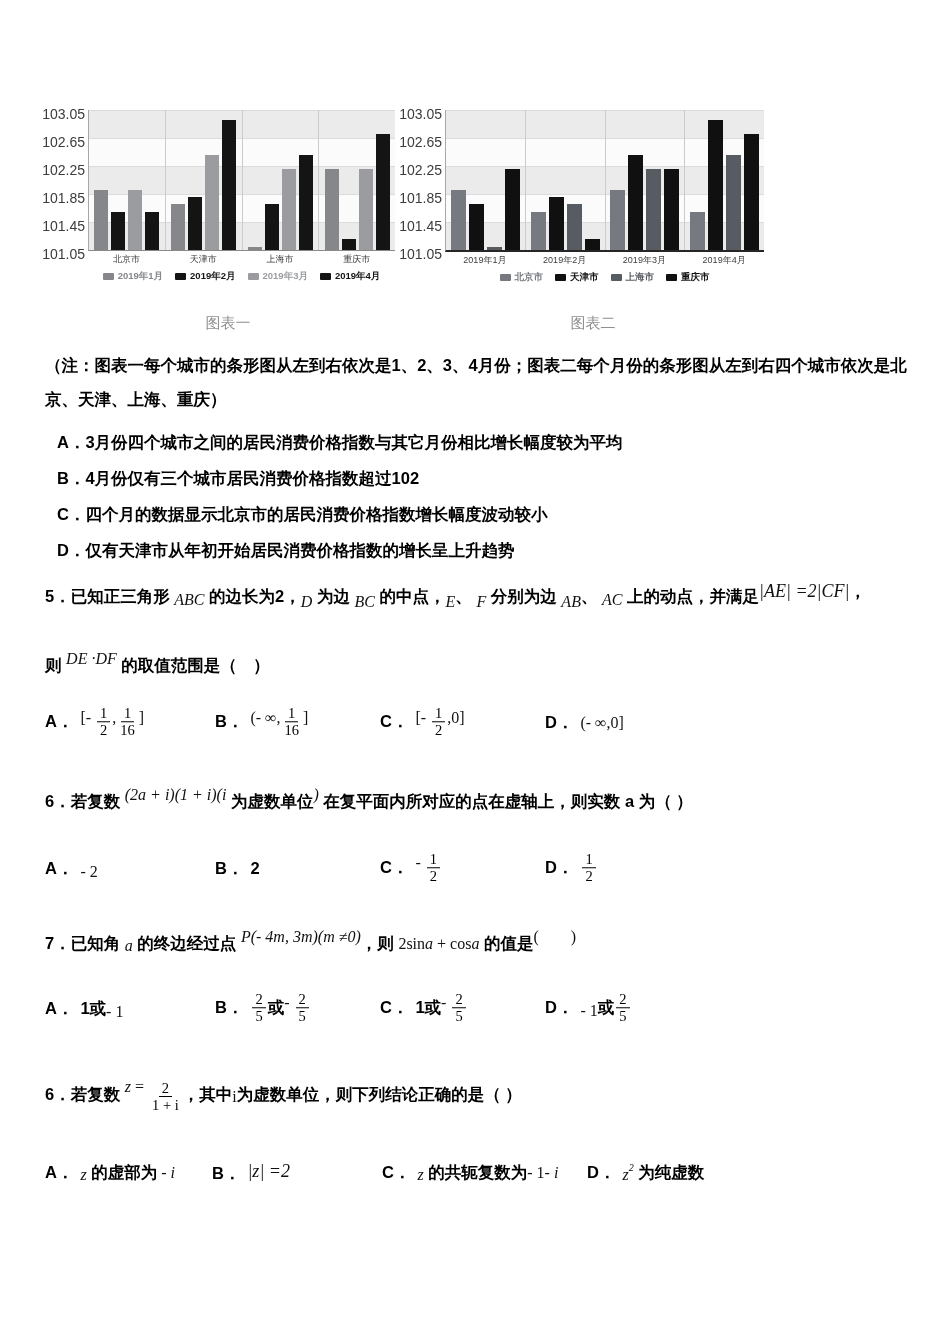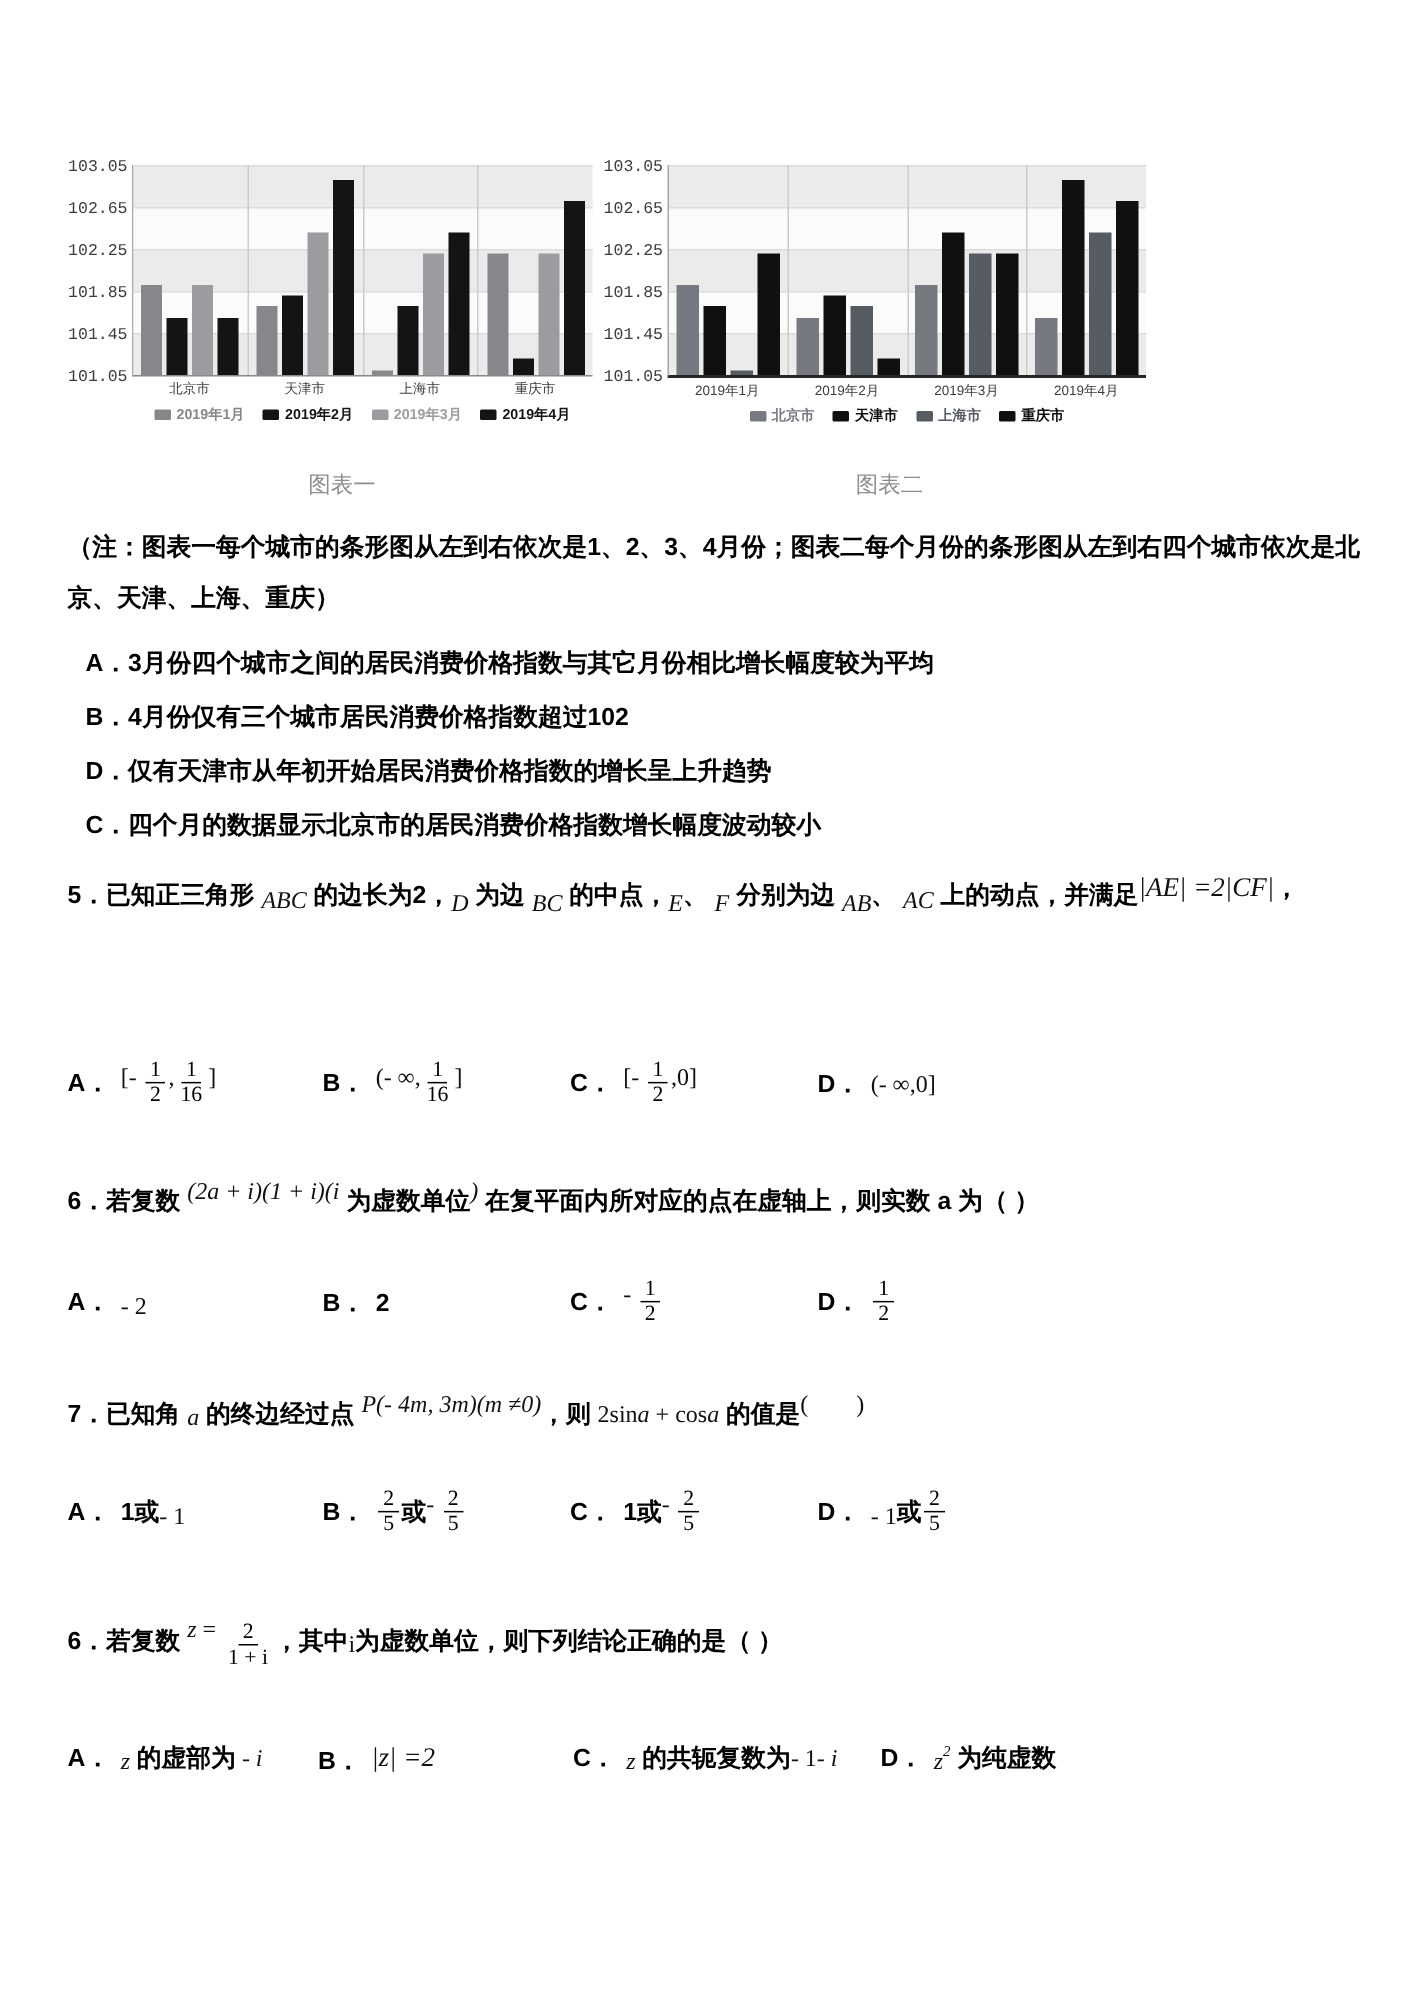--- a/index.html
+++ b/index.html
@@ -4,21 +4,21 @@
 <style>
   html,body{margin:0;padding:0;background:#ffffff;}
   .page{position:relative;width:950px;height:1344px;background:#ffffff;overflow:hidden;
         font-family:"Liberation Sans",sans-serif;color:#000;}
 
   
   .charts-row{position:absolute;left:60px;top:110px;display:flex;gap:22px;}
   .chart{margin:0;}
   .c-row{display:flex;}
   .c-ylab{position:relative;width:28px;}
-  .c-ytick{position:absolute;right:3px;font-size:11px;color:#3c3c3c;white-space:nowrap;font-family:Liberation Mono, monospace;}
+  .c-ytick{position:absolute;right:3px;font-size:14px;color:#3c3c3c;white-space:nowrap;}
   .c-plot{position:relative;width:306px;height:140px;border-left:1px solid #a8a8a8;border-bottom:1px solid #8a8a8a;background:#f6f6f6;}
   .chart2 .c-plot{width:318px;border-bottom:2px solid #262626;}
   .c-band{position:absolute;left:0;right:0;}
   .c-groups{position:absolute;left:0;right:0;top:0;bottom:0;display:flex;}
   .c-group{flex:1;display:flex;align-items:flex-end;justify-content:center;}
   .c-sep{border-left:1px solid #cbcbcb;}
   .c-bar{width:14px;margin:0 1.5px;}
   .chart2 .c-bar{width:15px;}
   .c-xlab{display:flex;margin-left:28px;margin-top:2px;}
   .c-xlab span{flex:1;text-align:center;font-size:9px;color:#3c3c3c;}
@@ -210,25 +210,26 @@
   </div>
 
   <div class="caption" id="cap2">图表二</div>
   <div class="caption" id="cap1">图表一</div>
 
   <p class="note">（注：图表一每个城市的条形图从左到右依次是1、2、3、4月份；图表二每个月份的条形图从左到右四个城市依次是北京、天津、上海、重庆）</p>
 
   <div class="q4opts">
     <div class="q4opt">A．3月份四个城市之间的居民消费价格指数与其它月份相比增长幅度较为平均</div>
     <div class="q4opt">B．4月份仅有三个城市居民消费价格指数超过102</div>
+    <div class="q4opt">C．四个月的数据显示北京市的居民消费价格指数增长幅度波动较小</div>
     <div class="q4opt">D．仅有天津市从年初开始居民消费价格指数的增长呈上升趋势</div>
-    <div class="q4opt">C．四个月的数据显示北京市的居民消费价格指数增长幅度波动较小</div>
   </div>
 
   <div class="stem" id="q5s1"><span class="seg-cn">5．已知正三角形 </span><span class="seg-m" style="vertical-align: -3px;">ABC</span><span class="seg-cn"> 的边长为2，</span><span class="seg-m" style="vertical-align: -5px;">D</span><span class="seg-cn"> 为边 </span><span class="seg-m" style="vertical-align: -5px;">BC</span><span class="seg-cn"> 的中点，</span><span class="seg-m" style="vertical-align: -5px;">E</span><span class="seg-cn">、 </span><span class="seg-m" style="vertical-align: -5px;">F</span><span class="seg-cn"> 分别为边 </span><span class="seg-m" style="vertical-align: -5px;">AB</span><span class="seg-cn">、 </span><span class="seg-m" style="vertical-align: -3px;">AC</span><span class="seg-cn"> 上的动点，并满足</span><span class="seg-m" style="vertical-align: 5px; font-size: 18px;">|AE| =2|CF|</span><span class="seg-cn" style="vertical-align: 5px;">，</span></div>
+  <div class="stem" id="q5s2"><span class="seg-cn">则 </span><span class="seg-m" style="vertical-align: 7px;">DE ·DF</span><span class="seg-cn"> 的取值范围是（　）</span></div>
   <div class="opt-row" id="q5opts">
     <span class="opt o0"><span class="seg-cn opt-label">A．</span><span class="seg-mr" style="vertical-align: 4px;">[- </span><span class="frac">
           <span class="fn">1</span>
           <span class="fd">2</span>
         </span><span class="seg-mr" style="vertical-align: 4px;">,</span><span class="frac">
           <span class="fn">1</span>
           <span class="fd">16</span>
         </span><span class="seg-mr" style="vertical-align: 4px;">]</span></span>
     <span class="opt o1"><span class="seg-cn opt-label">B．</span><span class="seg-mr" style="vertical-align: 4px;">(- ∞,</span><span class="frac">
           <span class="fn">1</span>

